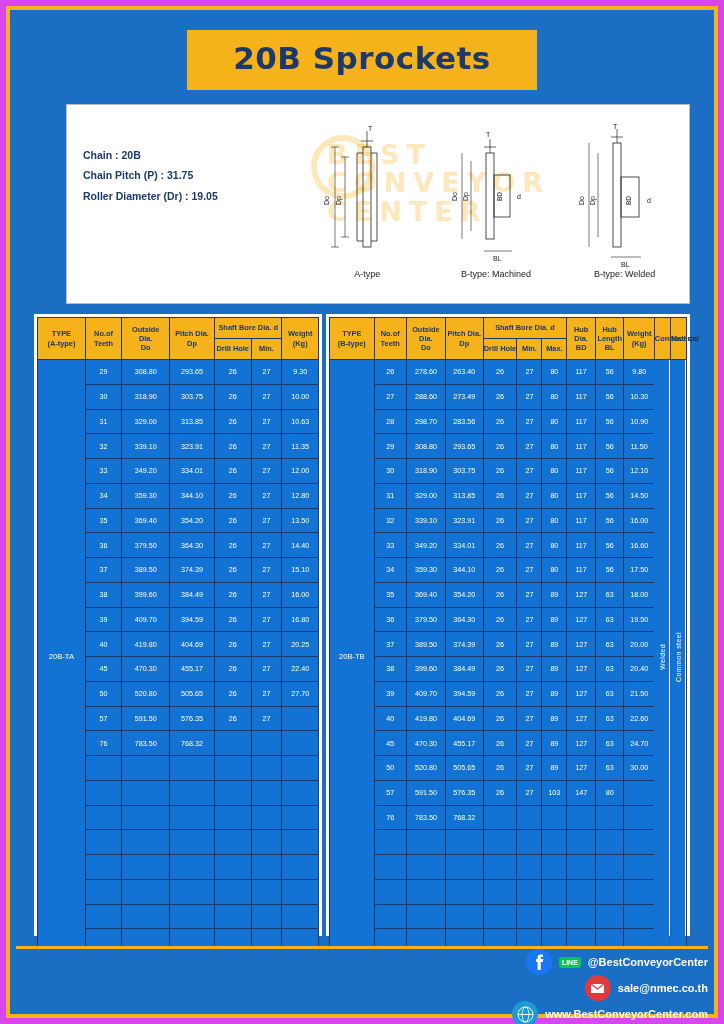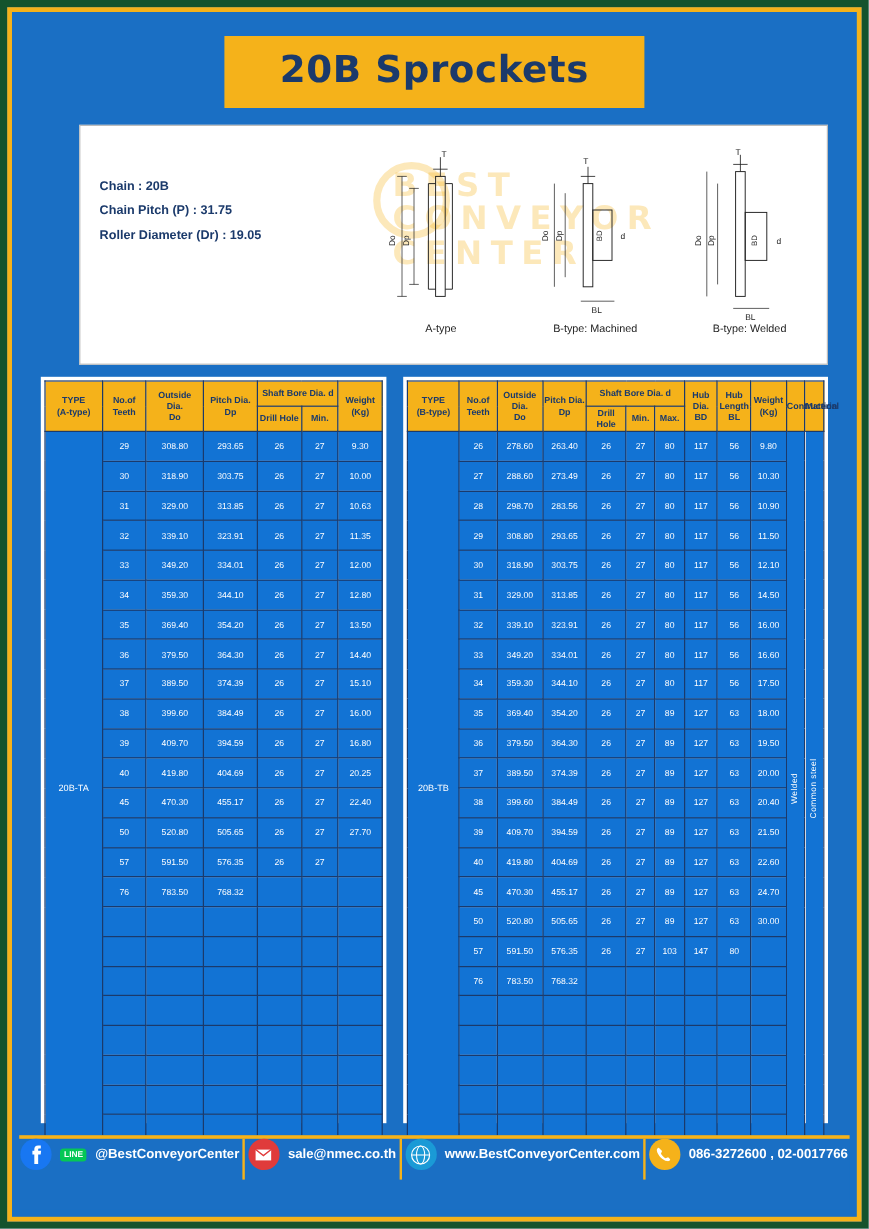--- a/index.html
+++ b/index.html
@@ -6,21 +6,21 @@
   html, body { margin:0; padding:0; }
   body {
     width: 724px; height: 1024px;
     background: #ffffff;
     font-family: "Liberation Sans", sans-serif;
     overflow: hidden;
   }
   .page {
     position: relative;
     width: 724px; height: 1024px;
-    background: #14532d;
+    background: #d946ef;
     padding: 10px;
   }
   
   .frame-yellow {
     position:absolute; left:6px; top:6px; right:6px; bottom:6px;
     border: 4px solid #f5b21a;
     background: #1a6fc4;
   }
   .inner {
     position:absolute; left:16px; top:16px; right:16px; bottom:16px;
@@ -85,21 +85,21 @@
   .dwg { width: 104px; text-align:center; position:relative; }
   .dwg .cap {
     position:absolute; bottom:-6px; left:50%; transform:translateX(-50%);
     font-size: 9px; color:#222; white-space:nowrap;
   }
   .dwg svg { display:block; margin: 0 auto; }
 
   
   .tables {
     position:absolute; left:18px; right:18px; top: 298px; bottom: 72px;
-    display:flex; gap: 14px;
+    display:flex; gap: 4px;
   }
   .tbl-wrap { background:#ffffff; padding:3px; }
   .tbl-wrap.left { width: 288px; }
   .tbl-wrap.right { flex:1; }
   table {
     border-collapse: collapse;
     width: 100%;
     height: 100%;
     table-layout: fixed;
   }
@@ -128,22 +128,23 @@
     transform: rotate(180deg);
     font-size: 7px;
     letter-spacing: 0.4px;
   }
   .typecell { font-size: 7.6px; }
 
   
   .footer {
     position:absolute; left:0; right:0; bottom:0; height: 62px;
     background:#1a6fc4;
-    display:flex; align-items:flex-start; justify-content:space-around;
+    display:flex; align-items:flex-end; justify-content:space-around;
     border-top: 3px solid #f5b21a;
+    flex-direction: column;
   }
   .fitem { display:flex; align-items:center; gap:7px; color:#ffffff; font-size:11px; font-weight:bold; }
   .fsep { width:2px; height:34px; background:#f5b21a; }
   .cicon { width:26px; height:26px; border-radius:50%; background:#ffffff; display:flex; align-items:center; justify-content:center; }
   .cicon svg { display:block; }
   .badge-line { background:#06c755; color:#fff; font-size:7px; border-radius:3px; padding:2px 3px; font-weight:bold; }
   .fb { background:#1877f2; }
   .env { background:#e03b3b; }
   .glob { background:#1a9ad6; }
   .phone { background:#f5b21a; }

